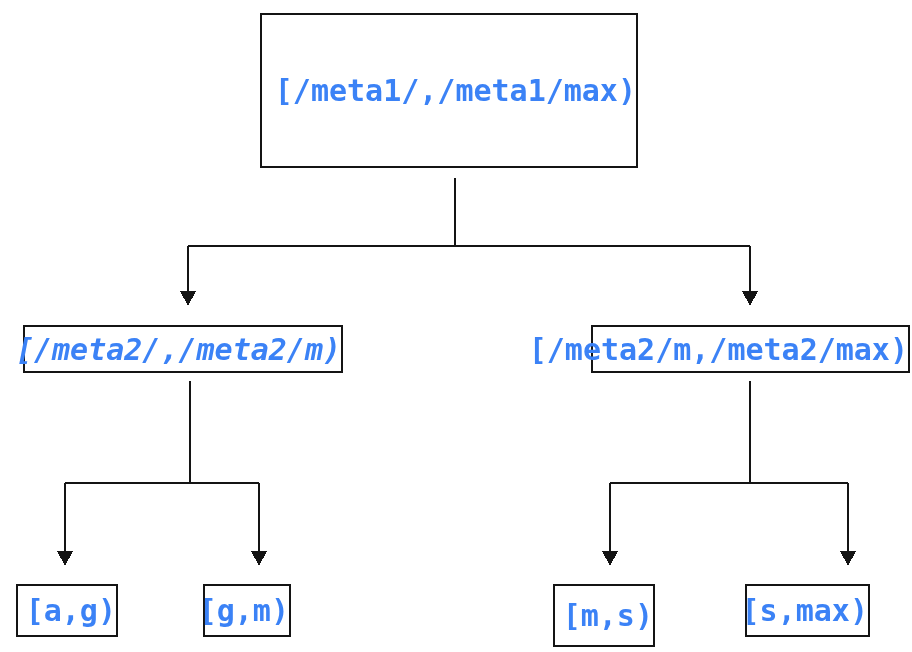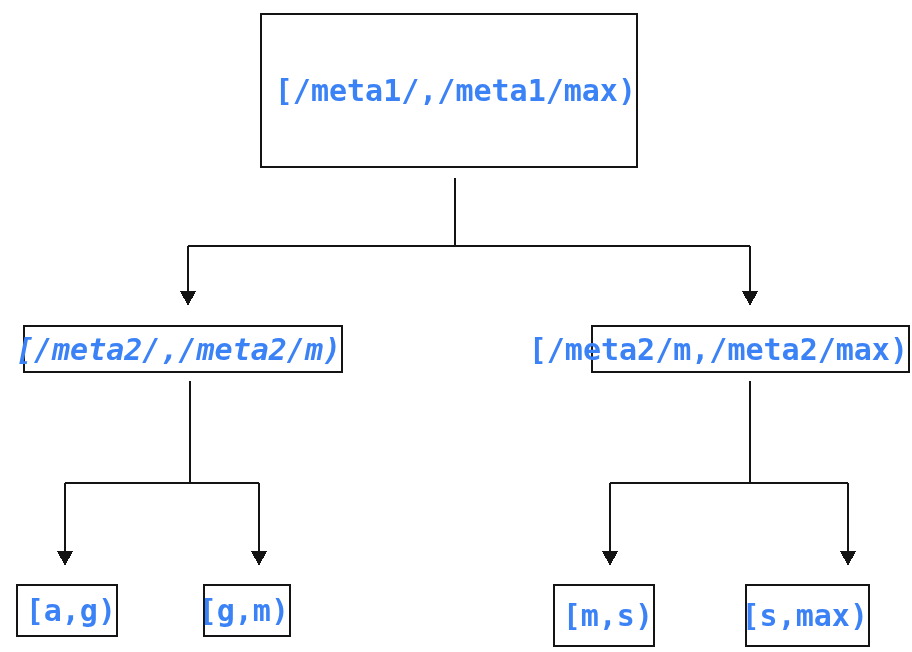--- a/index.html
+++ b/index.html
@@ -43,21 +43,21 @@
     font-size: 30px;
     font-weight: bold;
     white-space: nowrap;
   }
   .node-root   { left: 260px; top: 13px;  width: 378px; height: 155px; }
   .node-left   { left: 23px;  top: 325px; width: 320px; height: 48px; font-style: italic; }
   .node-right  { left: 583px; top: 325px; width: 319px; height: 48px; margin-left: 8px; }
   .node-leaf-1 { left: 8px;   top: 584px; width: 102px; height: 53px; margin-left: 8px; }
   .node-leaf-2 { left: 203px; top: 584px; width: 88px; height: 53px; }
   .node-leaf-3 { left: 553px; top: 584px; width: 102px; height: 63px; }
-  .node-leaf-4 { left: 745px; top: 584px; width: 125px; height: 63px; }
+  .node-leaf-4 { left: 745px; top: 584px; width: 125px; height: 53px; }
 </style>
 </head>
 <body>
 
 <div class="canvas">
 
   <svg class="edges-svg" viewBox="0 0 912 652" xmlns="http://www.w3.org/2000/svg" shape-rendering="crispEdges">
 
     <g>
       <path d="M455,178 V246"></path>

